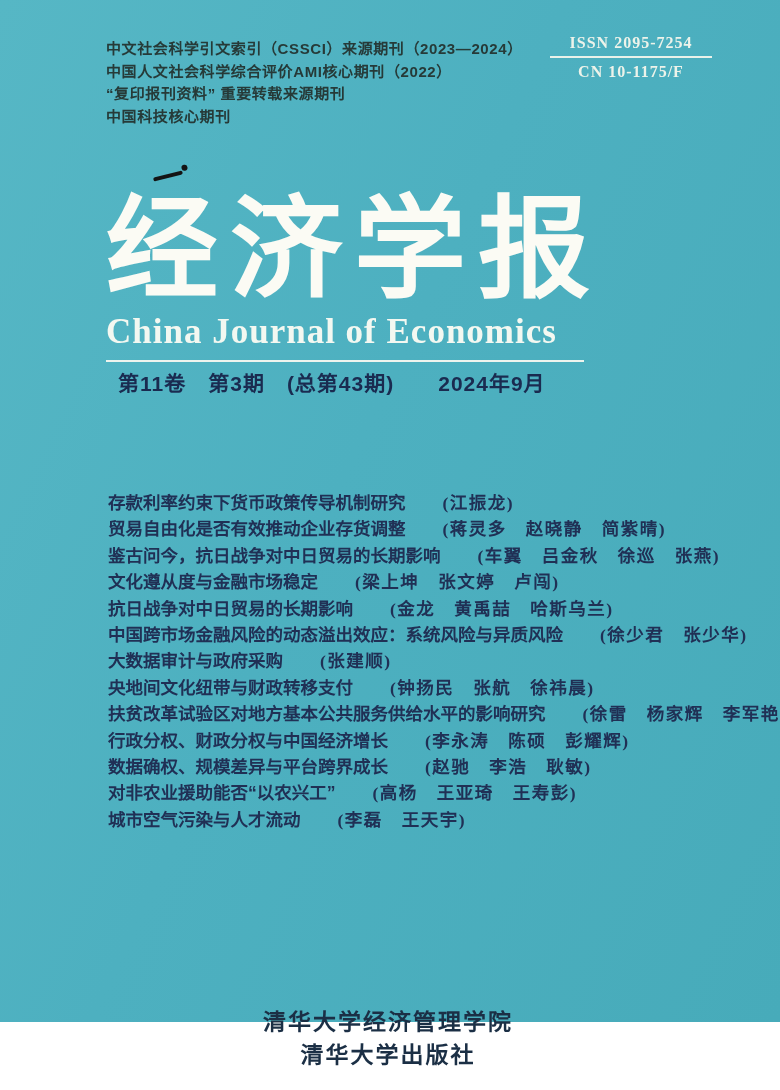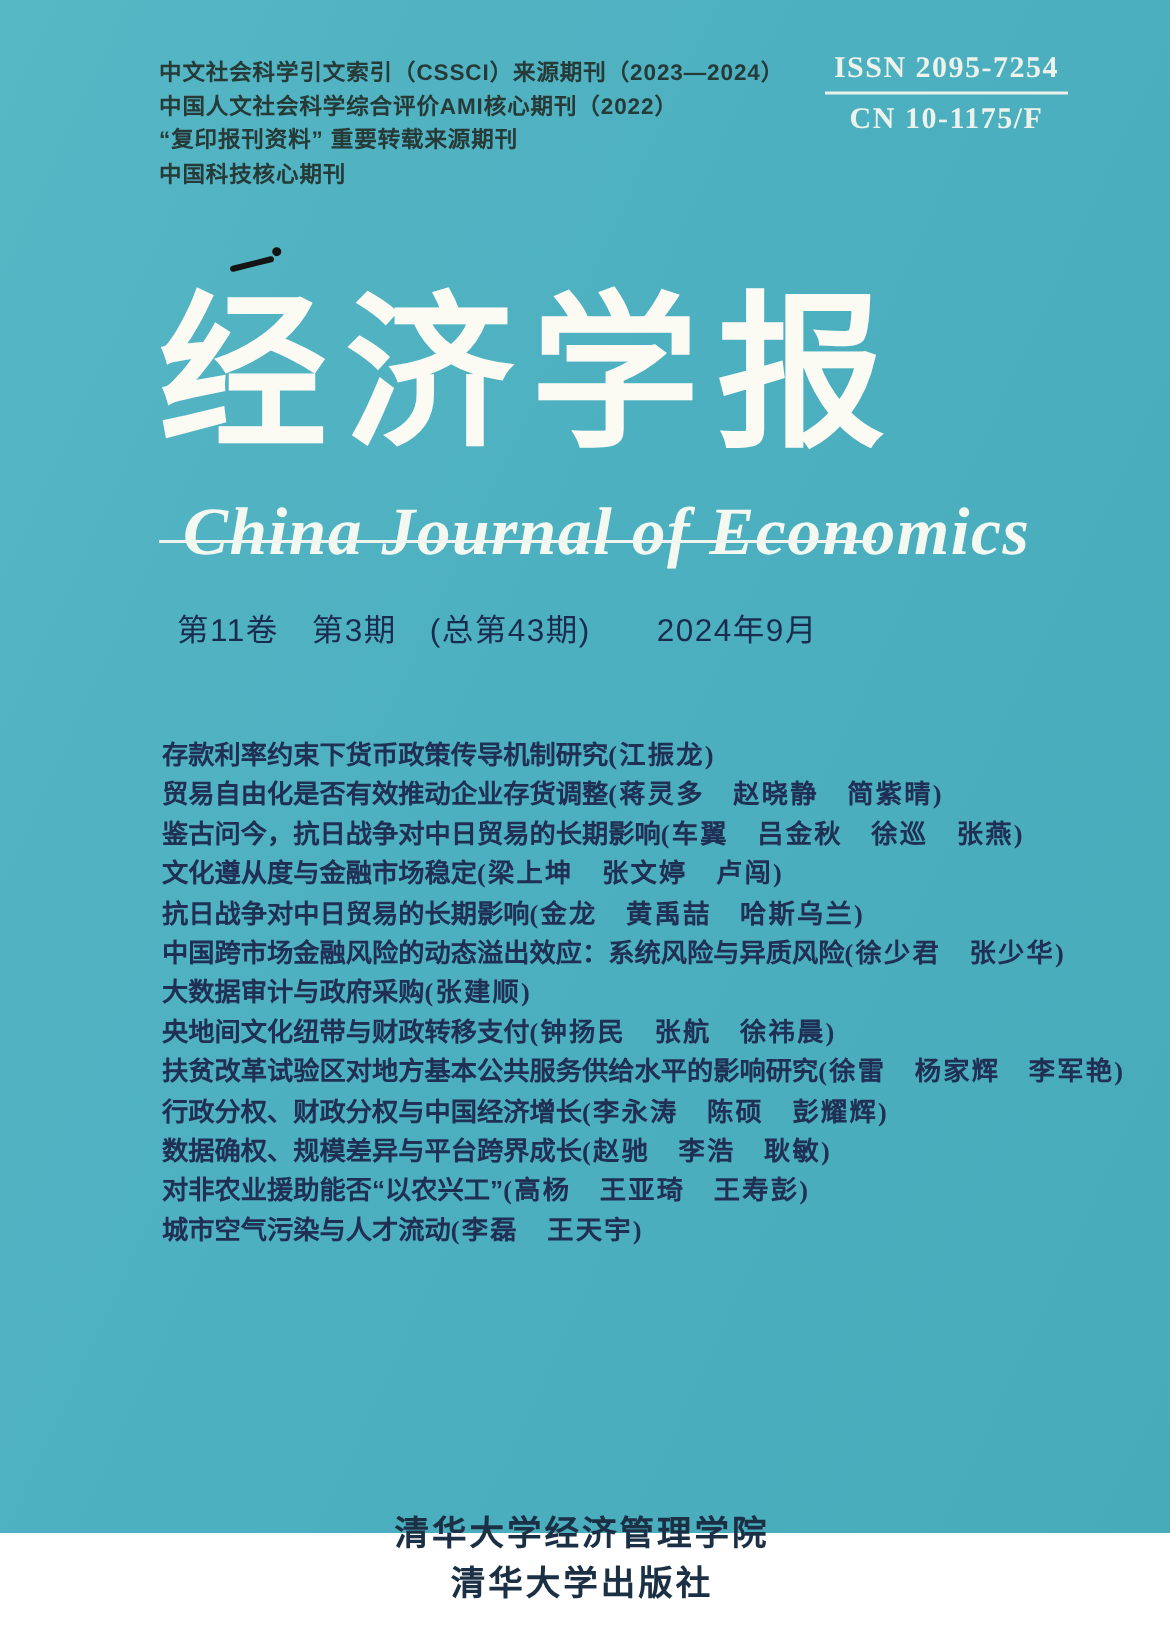--- a/index.html
+++ b/index.html
@@ -17,58 +17,58 @@
   .accolades{
     position:absolute;left:106px;top:38px;margin:0;padding:0;list-style:none;
     font-size:15px;line-height:22.5px;font-weight:600;
     color:#263a38;letter-spacing:.6px;
   }
 
   
   .issn-block{
     position:absolute;right:66px;top:34px;width:166px;text-align:center;
     font-family:"Liberation Serif","DejaVu Serif",serif;
-    font-weight:bold;font-size:20px;color:#edf3ea;letter-spacing:1px;
+    font-weight:bold;font-size:16px;color:#edf3ea;letter-spacing:1px;
   }
   .issn-rule{height:2px;background:#e9f2ea;margin:4px 2px 5px 2px;}
 
   
   .speck{position:absolute;left:153px;top:174px;width:30px;height:4px;background:#141414;
          border-radius:2px;transform:rotate(-14deg);}
   .speck::after{content:"";position:absolute;right:-6px;top:-5px;width:6px;height:6px;
          background:#141414;border-radius:50%;}
 
   
   .title-cn{
     position:absolute;left:106px;top:158px;margin:0;
     font-family:"Liberation Serif","DejaVu Serif",serif;
     font-size:112px;font-weight:bold;letter-spacing:12px;
     color:#fbfbf4;white-space:nowrap;text-align:right;
   }
 
   
   .title-en{
-    position:absolute;left:106px;top:312px;margin:16px;
+    position:absolute;left:106px;top:312px;margin:0;
     font-family:"Liberation Serif","DejaVu Serif",serif;
-    font-size:45px;font-weight:bold;letter-spacing:1px;color:#f3f8f1;white-space:nowrap;font-style:italic;
+    font-size:35px;font-weight:bold;letter-spacing:1px;color:#f3f8f1;white-space:nowrap;
   }
   .title-rule{position:absolute;left:106px;top:360px;width:478px;height:2px;background:#eef4ee;}
   .issue-line{
     position:absolute;left:118px;top:367px;
-    font-size:21px;font-weight:normal;color:#1a2b50;letter-spacing:1px;white-space:nowrap;margin-top:36px;
+    font-size:21px;font-weight:bold;color:#1a2b50;letter-spacing:1px;white-space:nowrap;
   }
 
   
   .articles{
     position:absolute;left:108px;top:490px;margin:0;padding:0;list-style:none;
     font-size:17.5px;line-height:26.4px;font-weight:bold;color:#203055;white-space:nowrap;
   }
   .articles .authors{
     font-family:"Liberation Serif","DejaVu Serif",serif;
-    font-weight:600;letter-spacing:1.5px;
+    font-weight:600;letter-spacing:1.5px;margin-left:37px;
   }
 
   
   .publisher{
     position:absolute;left:0;right:4px;top:1006px;text-align:center;
     font-size:23px;font-weight:bold;color:#1b2f45;line-height:33px;letter-spacing:2px;
   }
 </style>
 </head>
 <body>

